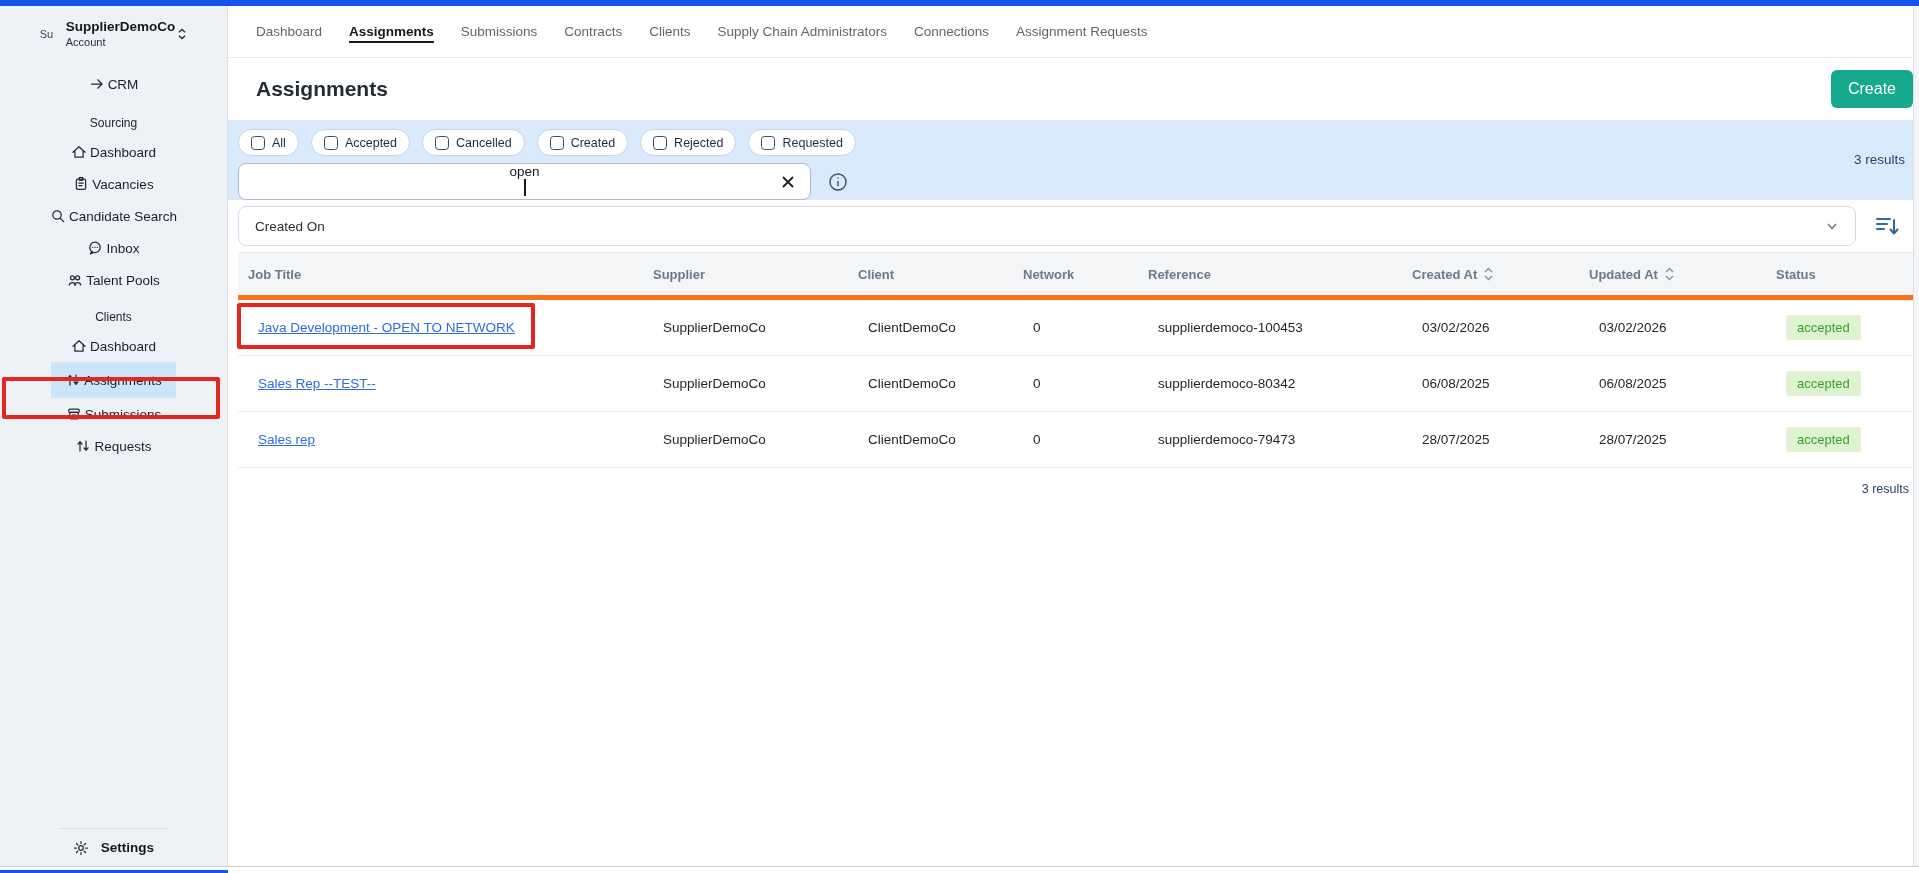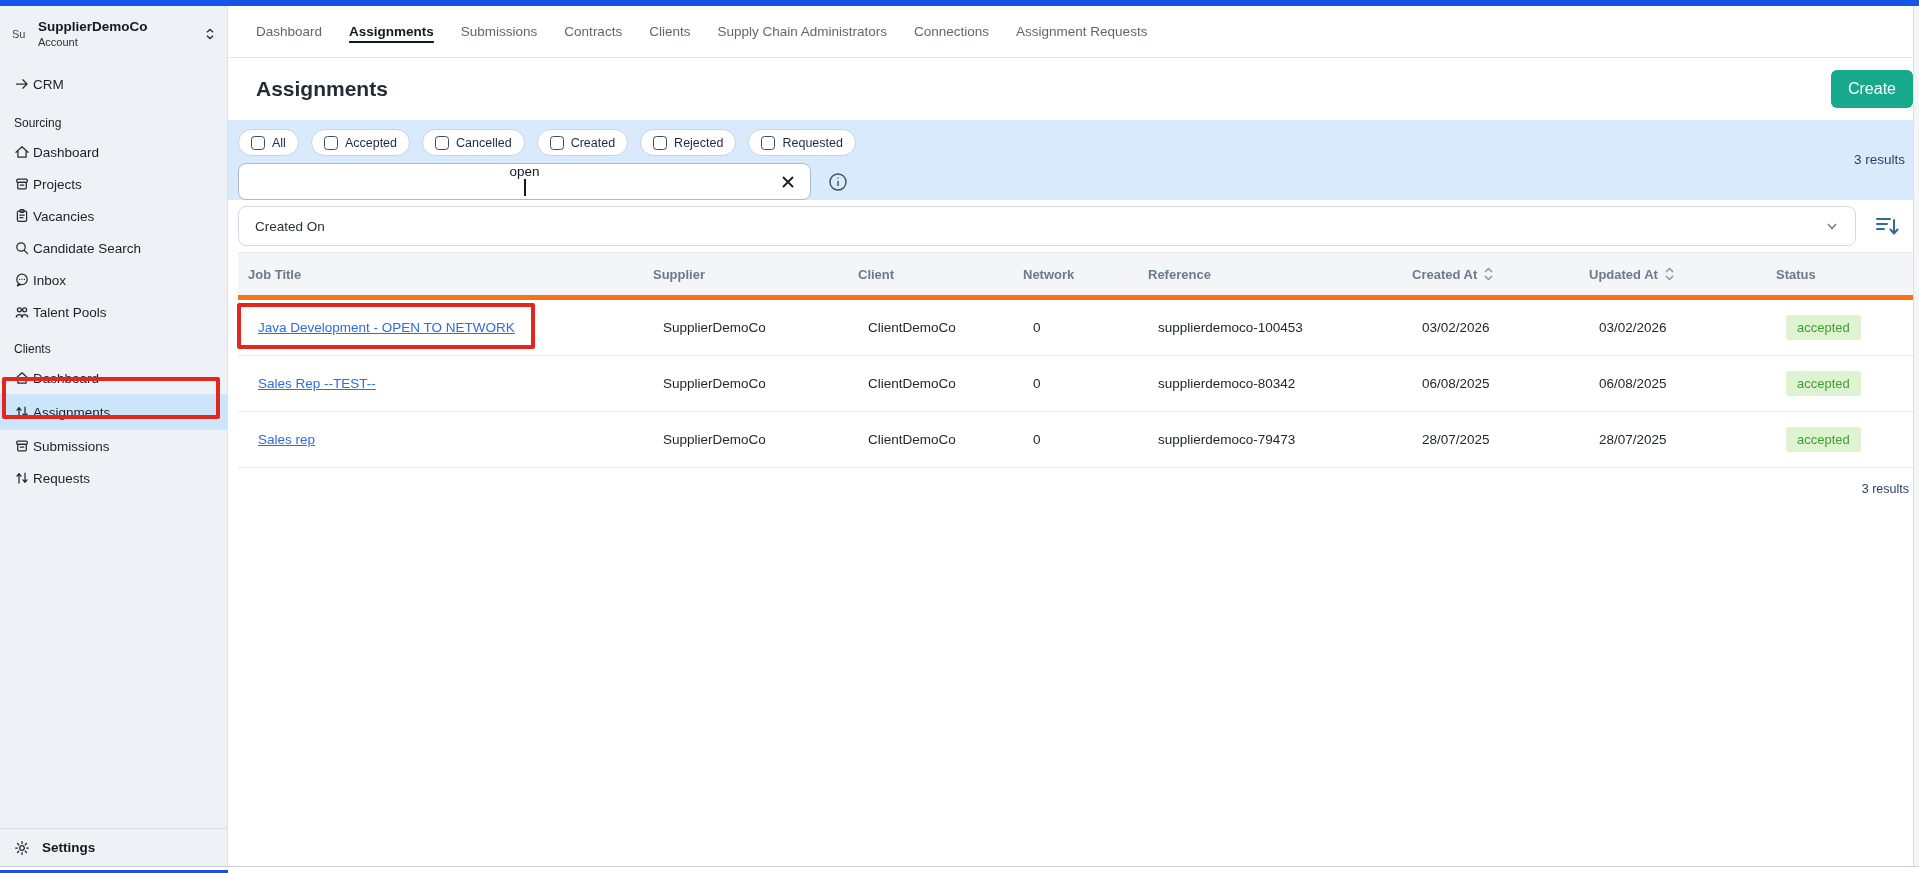--- a/index.html
+++ b/index.html
@@ -4,21 +4,21 @@
 <style>
   * { margin:0; padding:0; box-sizing:border-box; }
   body { font-family:"Liberation Sans", sans-serif; background:#fff; }
   .screen { position:relative; width:1919px; height:873px; background:#fff; overflow:hidden; }
 
   
   .top-accent { position:absolute; top:0; left:0; width:100%; height:6px; background:#1554e8; }
 
   
   .sidebar { position:absolute; top:6px; left:0; width:228px; height:860px;
-             background:#eef1f6; border-right:1px solid #dde1e8; display:flex; flex-direction:column; }
+             background:#eef1f6; border-right:1px solid #dde1e8; display:flex; flex-direction:column;align-items:center; }
   .account { display:flex; align-items:center; padding:12px 10px 10px 12px; height:54px; cursor:pointer; }
   .account .initials { font-size:11px; color:#3f4650; width:26px; }
   .account .acc-text { flex:1; line-height:1.25; }
   .account .acc-name { font-size:13.5px; font-weight:700; color:#15181d; }
   .account .acc-sub { font-size:11px; color:#2a2f38; }
   .acc-chevron { width:14px; height:14px; stroke:#2a2f38; fill:none; stroke-width:1.6; }
 
   .nav-item { display:flex; align-items:center; gap:3px; height:32px; padding:0 14px; font-size:13.5px;
               color:#1b1f27; cursor:pointer; }
   .nav-item.crm { height:36px; font-weight:500; }
@@ -118,28 +118,20 @@
     <div class="section-label">Sourcing</div>
 
     <div class="nav-item">
       <svg class="s-icon" viewBox="0 0 16 16">
           <path d="M2 8.3 L8 2.8 L14 8.3 M3.9 7.2 V13.2 H12.1 V7.2"></path>
         </svg>
       <span>Dashboard</span>
     </div>
     <div class="nav-item">
       <svg class="s-icon" viewBox="0 0 16 16">
-          <rect x="2.8" y="3" width="10.4" height="3.4" rx="1"></rect>
-          <rect x="3.7" y="6.4" width="8.6" height="6.4" rx="1"></rect>
-          <path d="M6.2 9 H9.8"></path>
-        </svg>
-      <span>Projects</span>
-    </div>
-    <div class="nav-item">
-      <svg class="s-icon" viewBox="0 0 16 16">
           <rect x="3.4" y="3" width="9.2" height="10.4" rx="1.4"></rect>
           <rect x="6" y="1.7" width="4" height="2.6" rx="0.8"></rect>
           <path d="M5.8 7 H10.2 M5.8 9.6 H9"></path>
         </svg>
       <span>Vacancies</span>
     </div>
     <div class="nav-item">
       <svg class="s-icon" viewBox="0 0 16 16">
           <circle cx="7" cy="7" r="4.2"></circle>
           <path d="M10.2 10.2 L13.6 13.6"></path>

